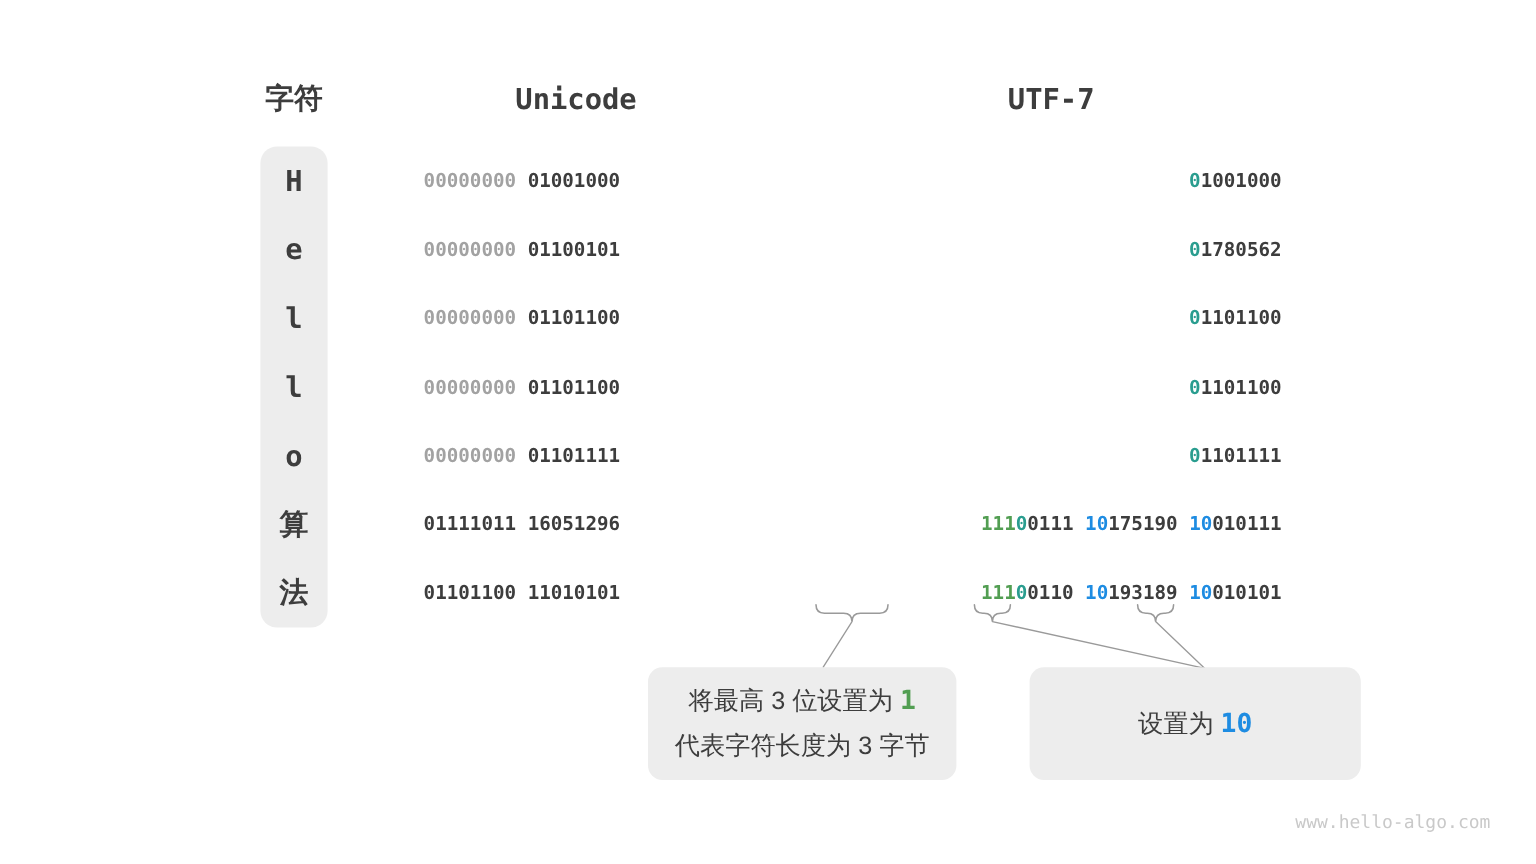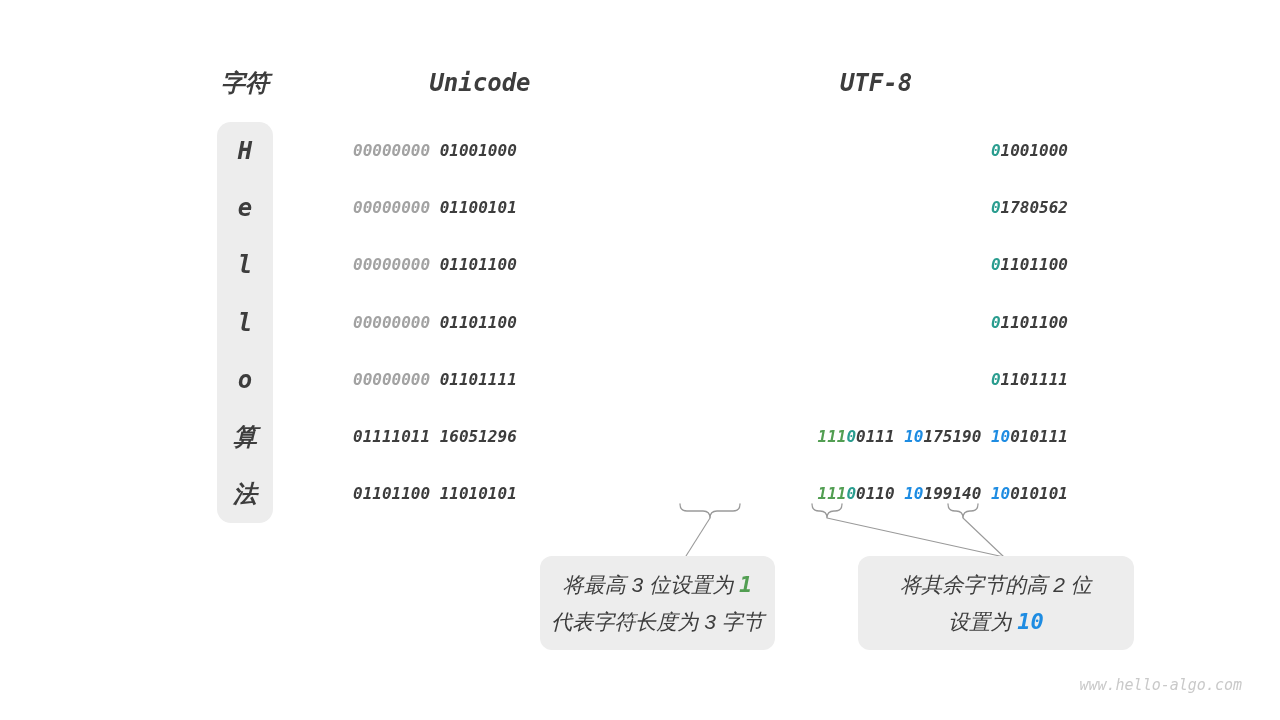--- a/index.html
+++ b/index.html
@@ -1,17 +1,17 @@
 <!DOCTYPE html>
 <html><head>
 <meta charset="utf-8">
 <style>
   html,body{margin:0;padding:0;background:#ffffff;}
   .stage{position:relative;width:1280px;height:720px;background:#ffffff;overflow:hidden;
-         font-family:"Liberation Sans",sans-serif;color:var(--dark);font-style:italic;}
+         font-family:"Liberation Sans",sans-serif;color:var(--dark);}
   
   .col-header{position:absolute;top:68px;height:30px;line-height:30px;transform:translateX(-50%);
               font-weight:bold;font-size:24px;color:var(--dark);white-space:nowrap;}
   .h-char{left:245px;font-family:"Liberation Sans",sans-serif;}
   .h-mono{font-family:"DejaVu Sans Mono",monospace;}
   .h-unicode{left:480px;}
   .h-utf8{left:876px;}
   
   .pill{position:absolute;left:217px;top:122px;width:56px;height:401px;background:var(--panel);
         border-radius:14px;}
@@ -25,35 +25,35 @@
   
   .c-dark{color:var(--dark);} .c-gray{color:var(--gray);} .c-green{color:var(--green);text-align:right;}
   .c-teal{color:var(--teal);} .c-blue{color:var(--blue);}
   .mono{font-family:"DejaVu Sans Mono",monospace;font-weight:bold;}
   
   .overlay{position:absolute;left:0;top:0;width:1280px;height:720px;pointer-events:none;}
   
   .callout{position:absolute;top:556px;height:94px;background:var(--panel);border-radius:12px;
            display:flex;flex-direction:column;justify-content:center;text-align:center;
            font-size:21px;line-height:37px;color:var(--dark);white-space:nowrap;}
-  .callout-left{left:540px;width:235px;}
+  .callout-left{left:540px;width:257px;}
   .callout-right{left:858px;width:276px;}
   .callout .mono{font-size:22px;}
   
   .watermark{position:absolute;right:38px;top:676px;font-family:"DejaVu Sans Mono",monospace;
              font-size:15px;color:var(--wm);text-align:right;}
 </style>
 </head>
 <body>
 
 <div class="stage" style="--dark: #3d3d3d; --gray: #a2a2a2; --green: #529e52; --teal: #2a9d8f; --blue: #1e8ce2; --panel: #ededed; --wm: #c9c9c9;">
 
   <div class="col-header h-char">字符</div>
   <div class="col-header h-mono h-unicode">Unicode</div>
-  <div class="col-header h-mono h-utf8">UTF-8</div>
+  <div class="col-header h-mono h-utf8">UTF-7</div>
 
   <div class="pill"></div>
 
   <div id="rows">
       <div class="row" style="top: 122.6px;">
       <span class="cell-char">H</span>
       <span class="cell-bin cell-unicode"><span class="c-gray">00000000</span><span class="c-dark"> 01001000</span></span>
       <span class="cell-bin cell-utf8"><span class="c-teal">0</span><span class="c-dark">1001000</span></span>
     </div>
       <div class="row" style="top: 179.9px;">
@@ -77,38 +77,37 @@
       <span class="cell-bin cell-utf8"><span class="c-teal">0</span><span class="c-dark">1101111</span></span>
     </div>
       <div class="row" style="top: 409.1px;">
       <span class="cell-char">算</span>
       <span class="cell-bin cell-unicode"><span class="c-dark">01111011 16051296</span></span>
       <span class="cell-bin cell-utf8"><span class="c-green">111</span><span class="c-teal">0</span><span class="c-dark">0111 </span><span class="c-blue">10</span><span class="c-dark">175190 </span><span class="c-blue">10</span><span class="c-dark">010111</span></span>
     </div>
       <div class="row" style="top: 466.4px;">
       <span class="cell-char">法</span>
       <span class="cell-bin cell-unicode"><span class="c-dark">01101100 11010101</span></span>
-      <span class="cell-bin cell-utf8"><span class="c-green">111</span><span class="c-teal">0</span><span class="c-dark">0110 </span><span class="c-blue">10</span><span class="c-dark">199140 </span><span class="c-blue">10</span><span class="c-dark">010101</span></span>
+      <span class="cell-bin cell-utf8"><span class="c-green">111</span><span class="c-teal">0</span><span class="c-dark">0110 </span><span class="c-blue">10</span><span class="c-dark">193189 </span><span class="c-blue">10</span><span class="c-dark">010101</span></span>
     </div>
     </div>
 
   <svg class="overlay" viewBox="0 0 1280 720">
     <g fill="none" stroke-linecap="round" stroke="#9a9a9a">
       <path stroke-width="1.3" d="M 680 504 q 0 7 7 7 L 703 511 q 7 0 7 7 q 0 -7 7 -7 L 733 511 q 7 0 7 -7" stroke="#9a9a9a"></path>
       <path stroke-width="1.3" d="M 812 504 q 0 7 7 7 L 820 511 q 7 0 7 7 q 0 -7 7 -7 L 835 511 q 7 0 7 -7" stroke="#9a9a9a"></path>
       <path stroke-width="1.3" d="M 948 504 q 0 7 7 7 L 956 511 q 7 0 7 7 q 0 -7 7 -7 L 971 511 q 7 0 7 -7" stroke="#9a9a9a"></path>
       <line stroke-width="1.1" x1="710" y1="518" x2="686" y2="556" stroke="#9a9a9a"></line>
       <line stroke-width="1.1" x1="827" y1="518" x2="1004" y2="557" stroke="#9a9a9a"></line>
       <line stroke-width="1.1" x1="963" y1="518" x2="1004" y2="557" stroke="#9a9a9a"></line>
     </g>
   </svg>
 
   <div class="callout callout-left">
     <div><span class="c-dark">将最高 3 位设置为 </span><span class="c-green mono">1</span></div>
     <div><span class="c-dark">代表字符长度为 3 字节</span></div>
   </div>
   <div class="callout callout-right">
-    <div><span class="c-dark">将其余字节的高 2 位</span></div>
     <div><span class="c-dark">设置为 </span><span class="c-blue mono">10</span></div>
   </div>
 
   <div class="watermark">www.hello-algo.com</div>
 </div>
 
 </body></html>

